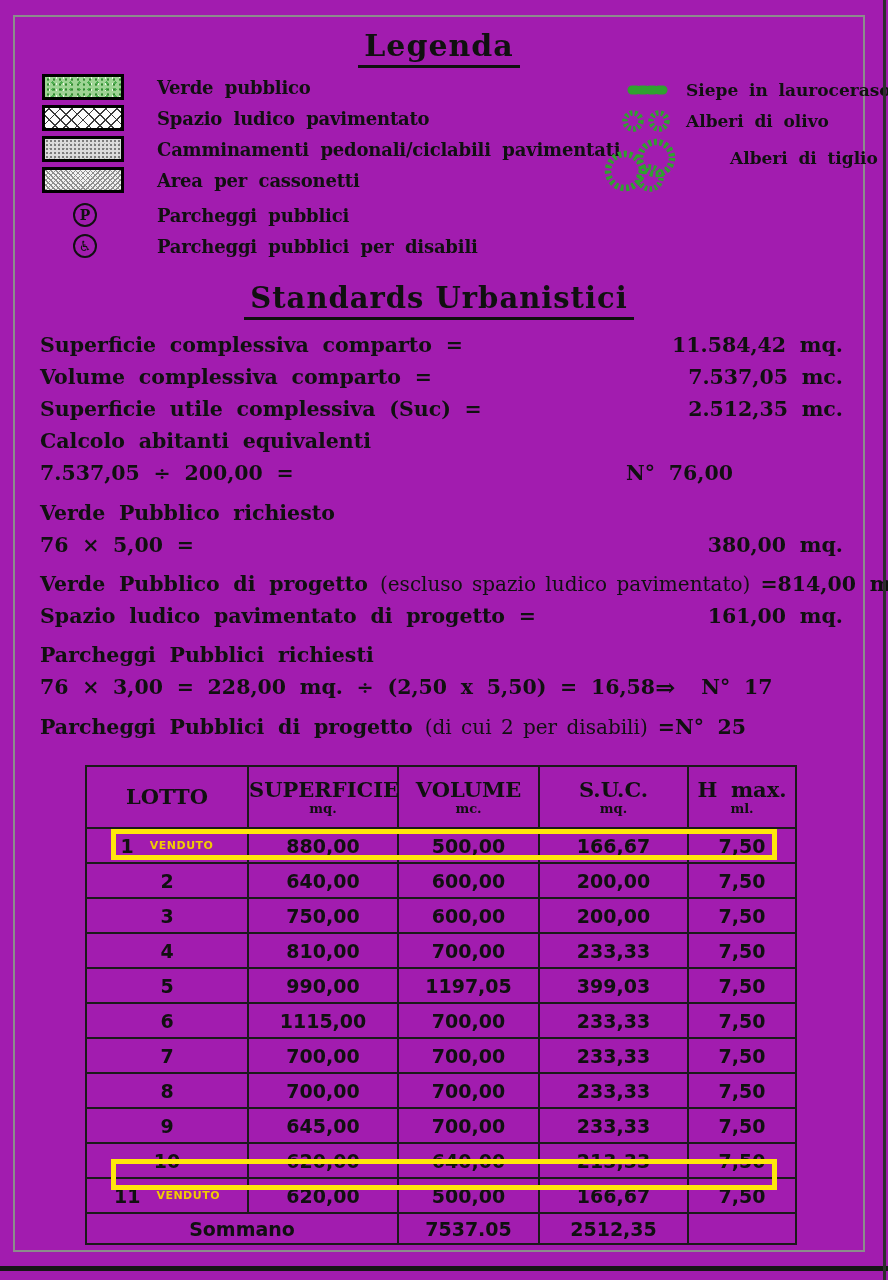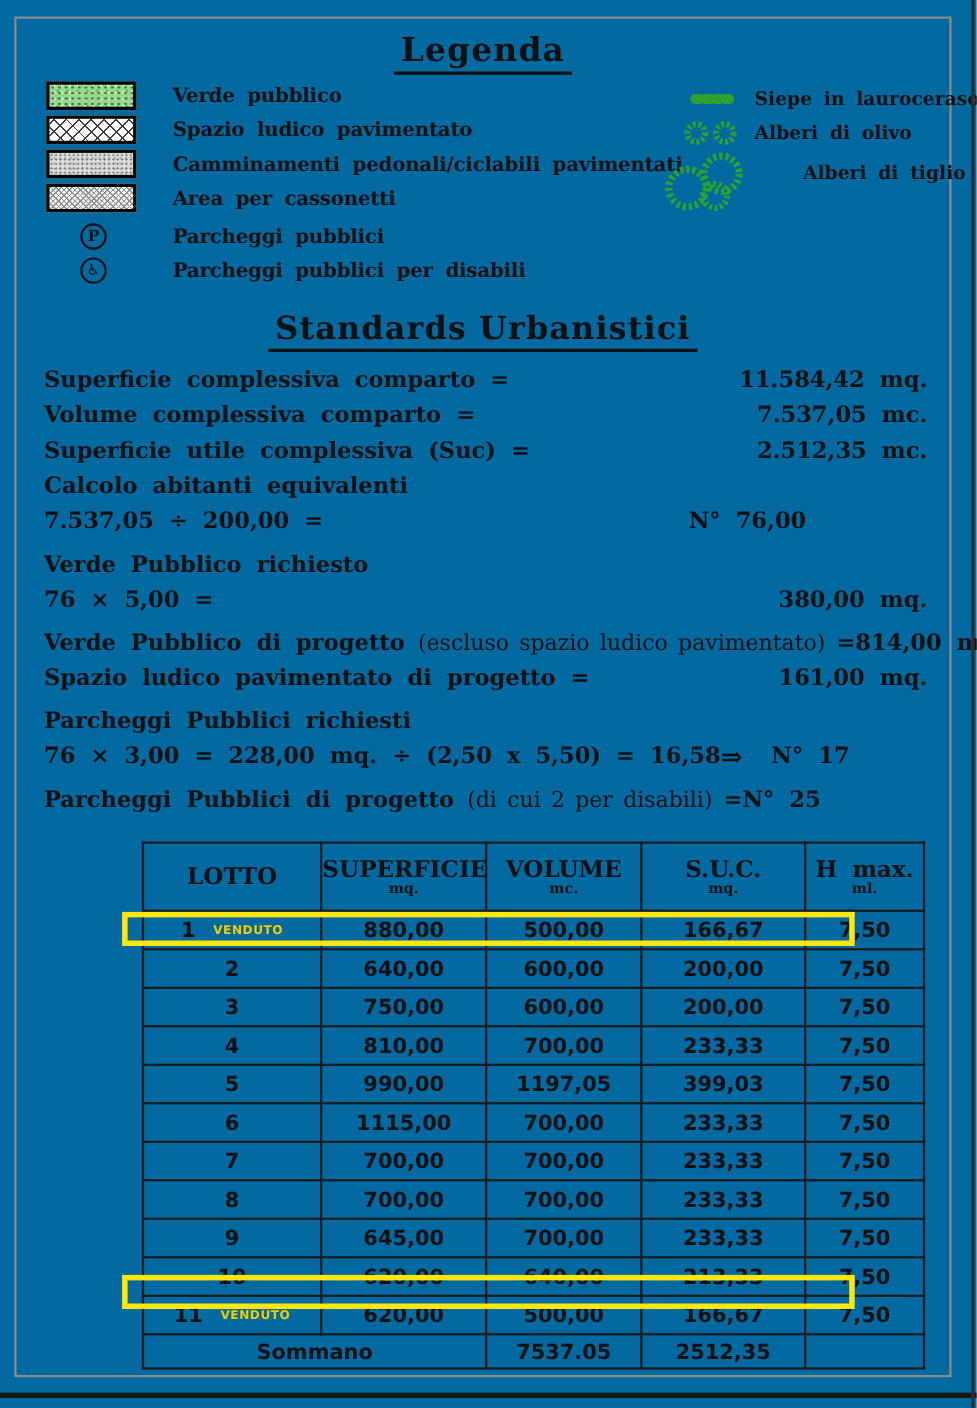--- a/index.html
+++ b/index.html
@@ -1,18 +1,18 @@
 <!DOCTYPE html>
 <html><head>
 <meta charset="utf-8">
 <style>
   * { margin:0; padding:0; box-sizing:content-box; }
   html,body { background:#ffffff; }
   body { font-family:"DejaVu Serif", serif; color:#101010; }
-  .page { position:relative; width:888px; height:1280px; background:#0369a1; overflow:hidden; }
+  .page { position:relative; width:888px; height:1280px; background:#a21caf; overflow:hidden; }
 
   .frame { position:absolute; left:13px; top:15px; width:848px; height:1233px;
            border:2px solid #8c8c8c; }
 
   .edge-bottom { position:absolute; left:0; top:1266px; width:888px; height:5px; background:#161616; }
   .edge-right  { position:absolute; top:0; left:883px; width:3px; height:1280px; background:#2e2e2e; }
 
   
   .big-title { position:absolute; left:13px; width:852px; text-align:center;
                font-size:30px; font-weight:bold; letter-spacing:1px; }
@@ -67,21 +67,21 @@
   .sval { margin-left:auto; }
   .nval { margin-right:110px; }
   .snote { font-size:20px; font-weight:normal; margin-left:12px; word-spacing:0.15em; }
   .seq { margin-left:10px; }
   .sarrow { margin-left:auto; font-size:24px; }
   .arrow-gap { margin-left:26px; }
   .g8 { margin-top:8px; } .g7 { margin-top:7px; }
 
   
   .table-wrap { position:absolute; left:85px; top:765px; }
-  table.lots { border-collapse:collapse; table-layout:fixed; width:710px;margin-left:44px; }
+  table.lots { border-collapse:collapse; table-layout:fixed; width:710px; }
   .lots th, .lots td { border:2px solid #1a1a1a; text-align:center; padding:0; }
   .lots thead th { height:60px; font-size:21px; font-weight:bold; font-family:"DejaVu Serif",serif; }
   .lots thead .unit { font-size:13px; line-height:1.1; }
   .lots thead .hname { line-height:1.2; word-spacing:0.3em; }
   .lots tbody td { height:33px; font-family:"DejaVu Sans",sans-serif; font-size:19px; font-weight:bold; }
   .lots tfoot td { height:29px; font-family:"DejaVu Sans",sans-serif; font-size:19px; font-weight:bold; }
   .lcell { display:inline-flex; align-items:center; justify-content:center; }
   .badge { color:#f2cc00; font-size:11px; font-family:"DejaVu Sans",sans-serif;
            letter-spacing:0.5px; margin-left:16px; }
   .badge:empty { display:none; }

